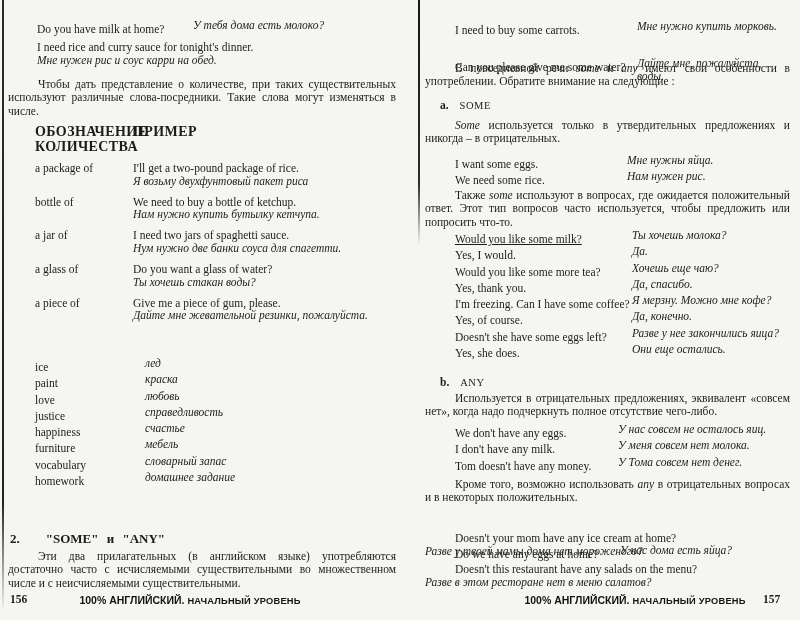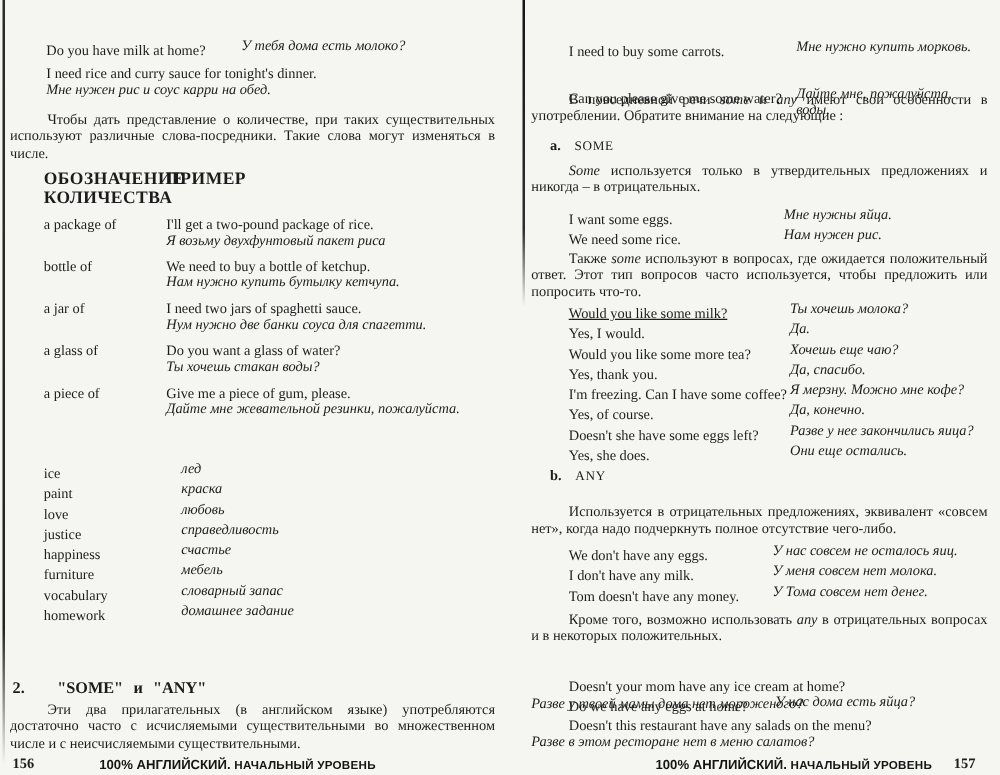--- a/index.html
+++ b/index.html
@@ -4,21 +4,21 @@
 <style>
   html,body{margin:0;padding:0;background:#e9e9e6;}
   .spread{
     position:relative;width:800px;height:620px;overflow:hidden;
     background:linear-gradient(90deg,#ededе9 0,#f5f5f1 1.5%,#f6f6f2 96%,#efefeb 100%);
     background-color:#f5f5f1;
     font-family:"Liberation Serif","DejaVu Serif",serif;
     color:#1c1c1c;
   }
   .abs{position:absolute;}
-  .page{position:absolute;top:0;width:400px;height:520px;margin-top:12px;}
+  .page{position:absolute;top:0;width:400px;height:520px;}
   .p-left{left:0;}
   .p-right{left:400px;}
   .edge-line{left:2px;top:0;width:2px;height:612px;
     background:linear-gradient(to bottom,#2b2b2b 0,#222 82%,rgba(34,34,34,0) 100%);}
   .spine-line{left:418px;top:0;width:2px;height:245px;
     background:linear-gradient(to bottom,#161616 0,#2e2e2e 75%,rgba(46,46,46,0) 100%);}
   .en{font-size:11.5px;line-height:13px;}
   .ru{font-size:11.5px;line-height:13px;font-style:italic;}
   .para{font-size:11.5px;line-height:13.4px;text-align:justify;text-indent:30px;margin:0;}
   .para i{font-style:italic;}
@@ -198,21 +198,21 @@
       <div class="pair" style="height:16.3px;">
         <span class="en" style="margin-left:30px;text-align:center;">Doesn't she have some eggs left?</span>
         <span class="ru c2" style="left:207px;">Разве у нее закончились яица?</span>
       </div>
       <div class="pair" style="height:16.3px;">
         <span class="en" style="margin-left:30px;">Yes, she does.</span>
         <span class="ru c2" style="left:207px;">Они еще остались.</span>
       </div>
     </div>
 
-    <div class="abs sub-label" style="left:40px;top:363px;">
+    <div class="abs sub-label" style="left:40px;top:376px;">
       <span class="b">b.</span>
       <span class="lw" style="margin-left:8px;">ANY</span>
     </div>
 
     <p class="abs para" style="left:25px;top:392px;width:365px;">Используется в отрицательных предложениях, эквивалент «совсем нет», когда надо подчеркнуть полное отсутствие чего-либо.</p>
 
     <div class="abs" style="left:25px;top:423px;width:365px;">
       <div class="pair" style="height:16.3px;">
         <span class="en" style="margin-left:30px;">We don't have any eggs.</span>
         <span class="ru c2" style="left:193px;">У нас совсем не осталось яиц.</span>

